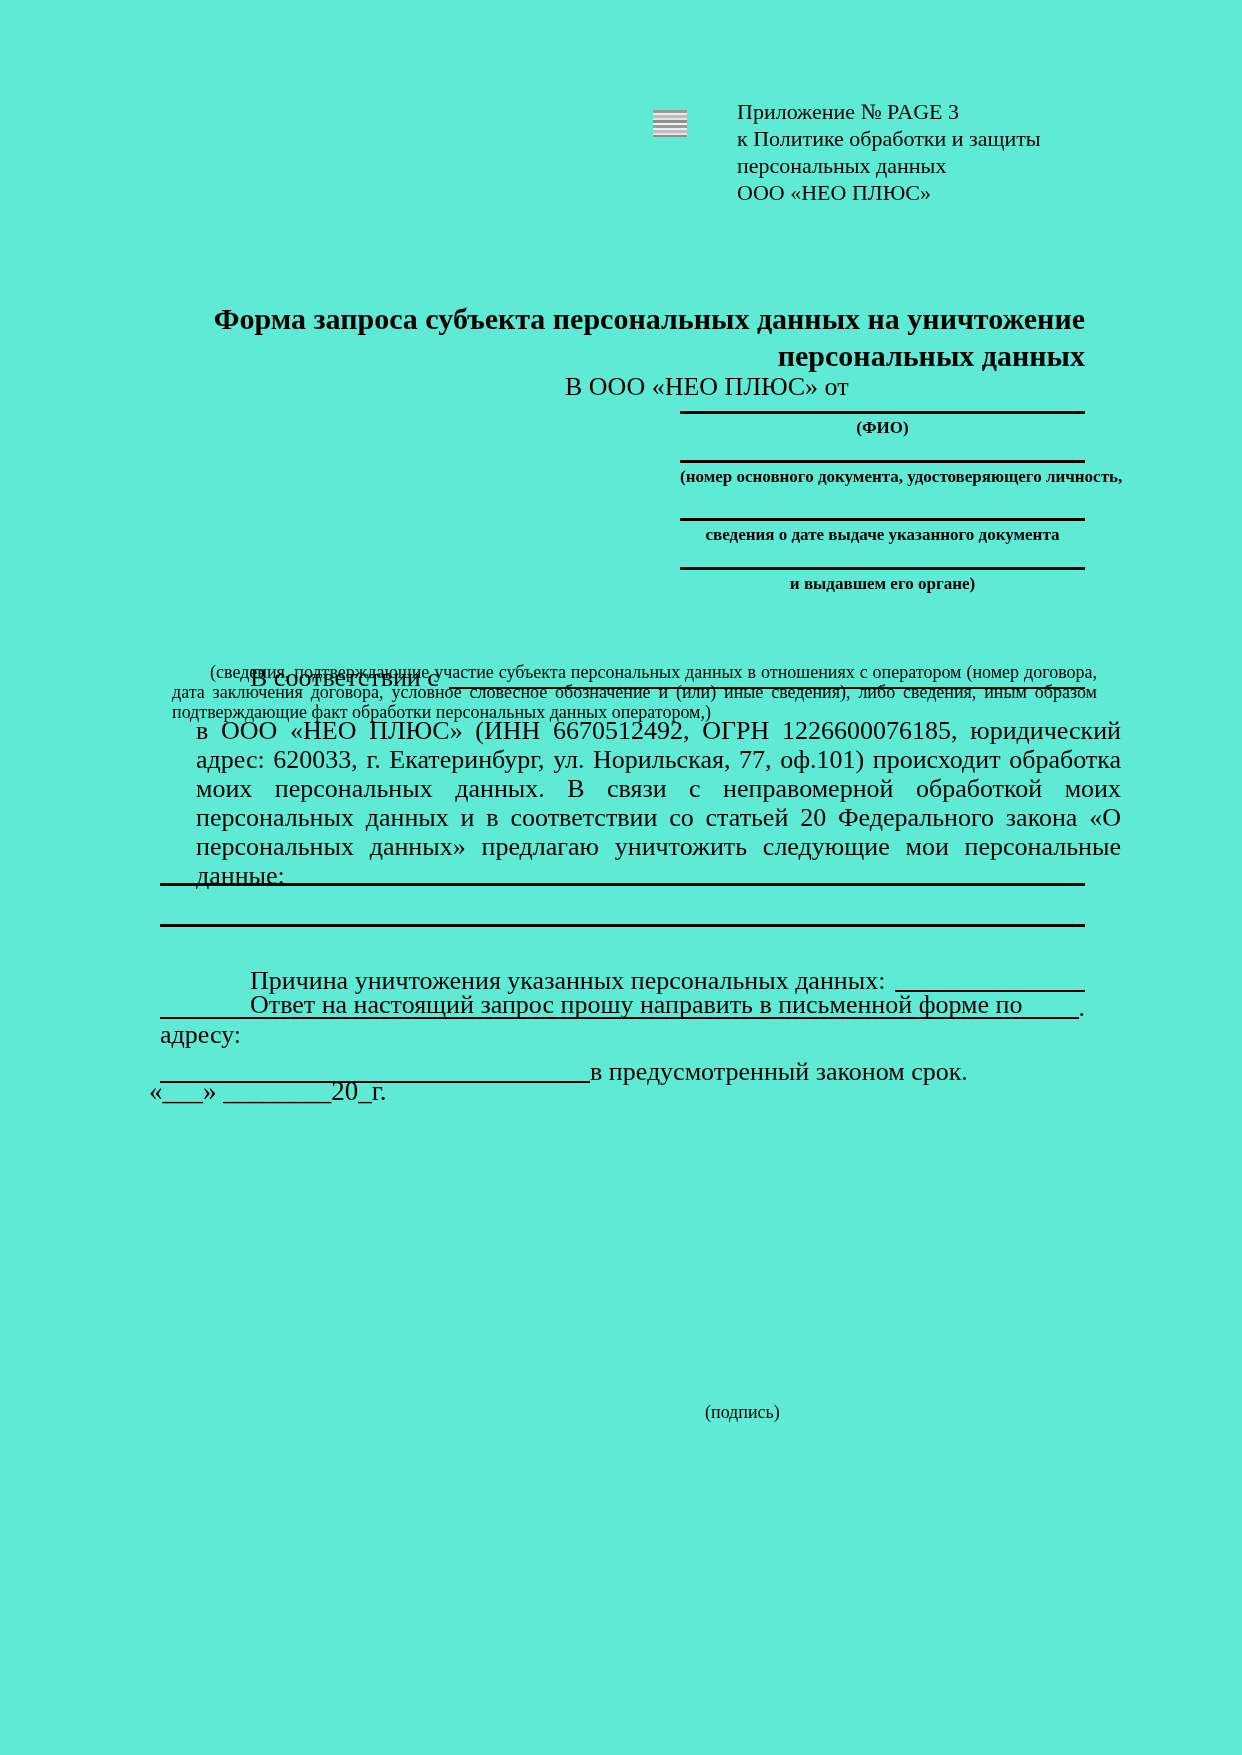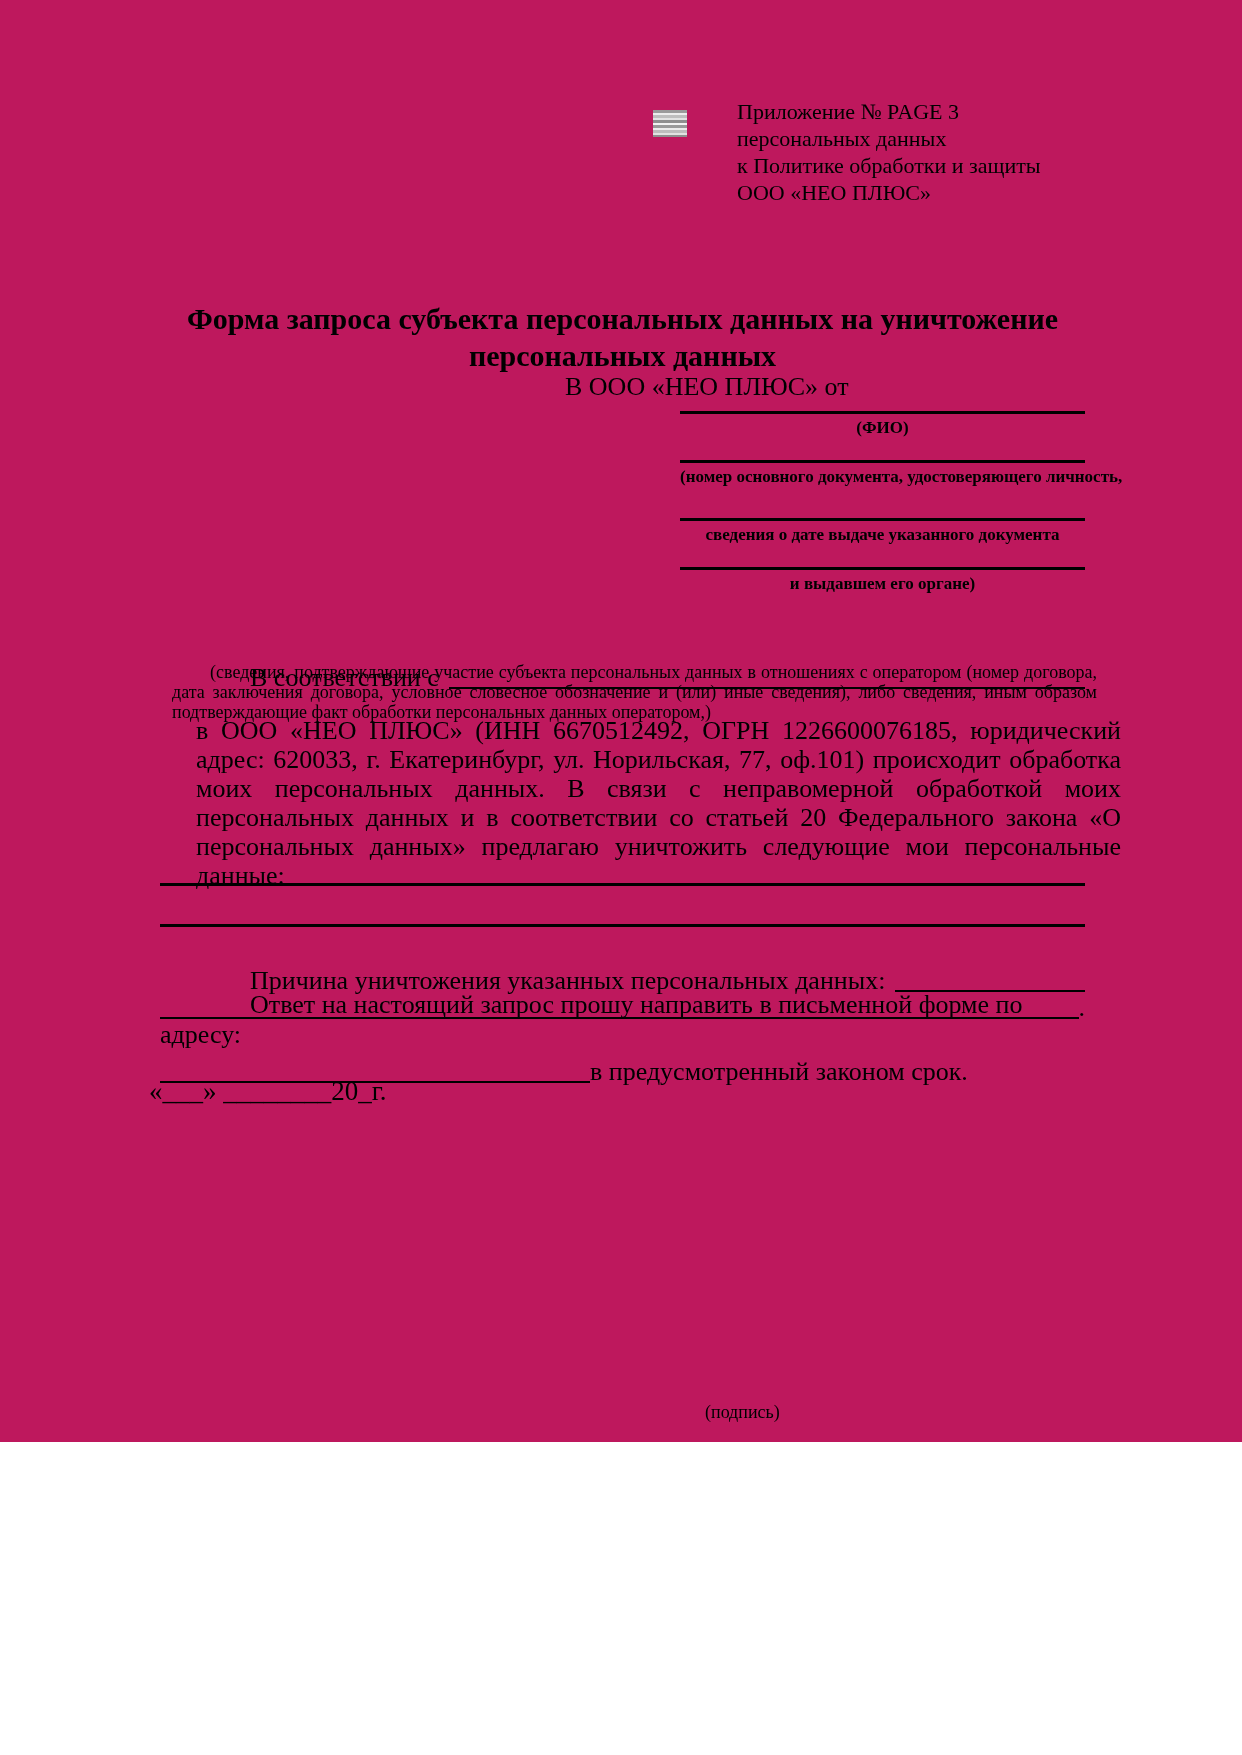--- a/index.html
+++ b/index.html
@@ -1,20 +1,20 @@
 <!DOCTYPE html>
 <html lang="ru"><head>
 <meta charset="utf-8">
 <style>
   html, body { margin: 0; padding: 0; background: #ffffff; }
   .page {
     position: relative;
     width: 1242px;
-    height: 1442px;
-    background: #be185d;
+    height: 1755px;
+    background: #5eead4;
     font-family: "Liberation Serif", "DejaVu Serif", serif;
     color: #000000;
     overflow: hidden;
   }
   
   .artifact {
     position: absolute;
     left: 653px; top: 110px;
     width: 34px; height: 27px;
     background:
@@ -31,21 +31,21 @@
     line-height: 27px;
     white-space: nowrap;
   }
   .title {
     position: absolute;
     left: 160px; top: 300px;
     width: 925px;
     font-size: 30px;
     font-weight: bold;
     line-height: 37px;
-    text-align: center;
+    text-align: right;
   }
   .addressee {
     position: absolute;
     left: 565px; top: 372px;
     font-size: 26px;
     white-space: nowrap;
   }
   .field { position: absolute; left: 680px; width: 405px; font-weight: bold; }
   .field-line { border-top: 3px solid #000; width: 100%; }
   .field-caption {
@@ -137,22 +137,22 @@
 </style>
 </head>
 <body>
 
 <div class="page">
 
   <div class="artifact"></div>
 
   <div class="header">
     <div>Приложение №  PAGE 3</div>
+    <div>к Политике обработки и защиты</div>
     <div>персональных данных</div>
-    <div>к Политике обработки и защиты</div>
     <div>ООО «НЕО ПЛЮС»</div>
   </div>
 
   <div class="title">Форма запроса субъекта персональных данных на уничтожение персональных данных</div>
 
   <div class="addressee">В ООО «НЕО ПЛЮС» от</div>
 
   <div class="field" style="top:411px">
     <div class="field-line"></div>
     <div class="field-caption">(ФИО)</div>

